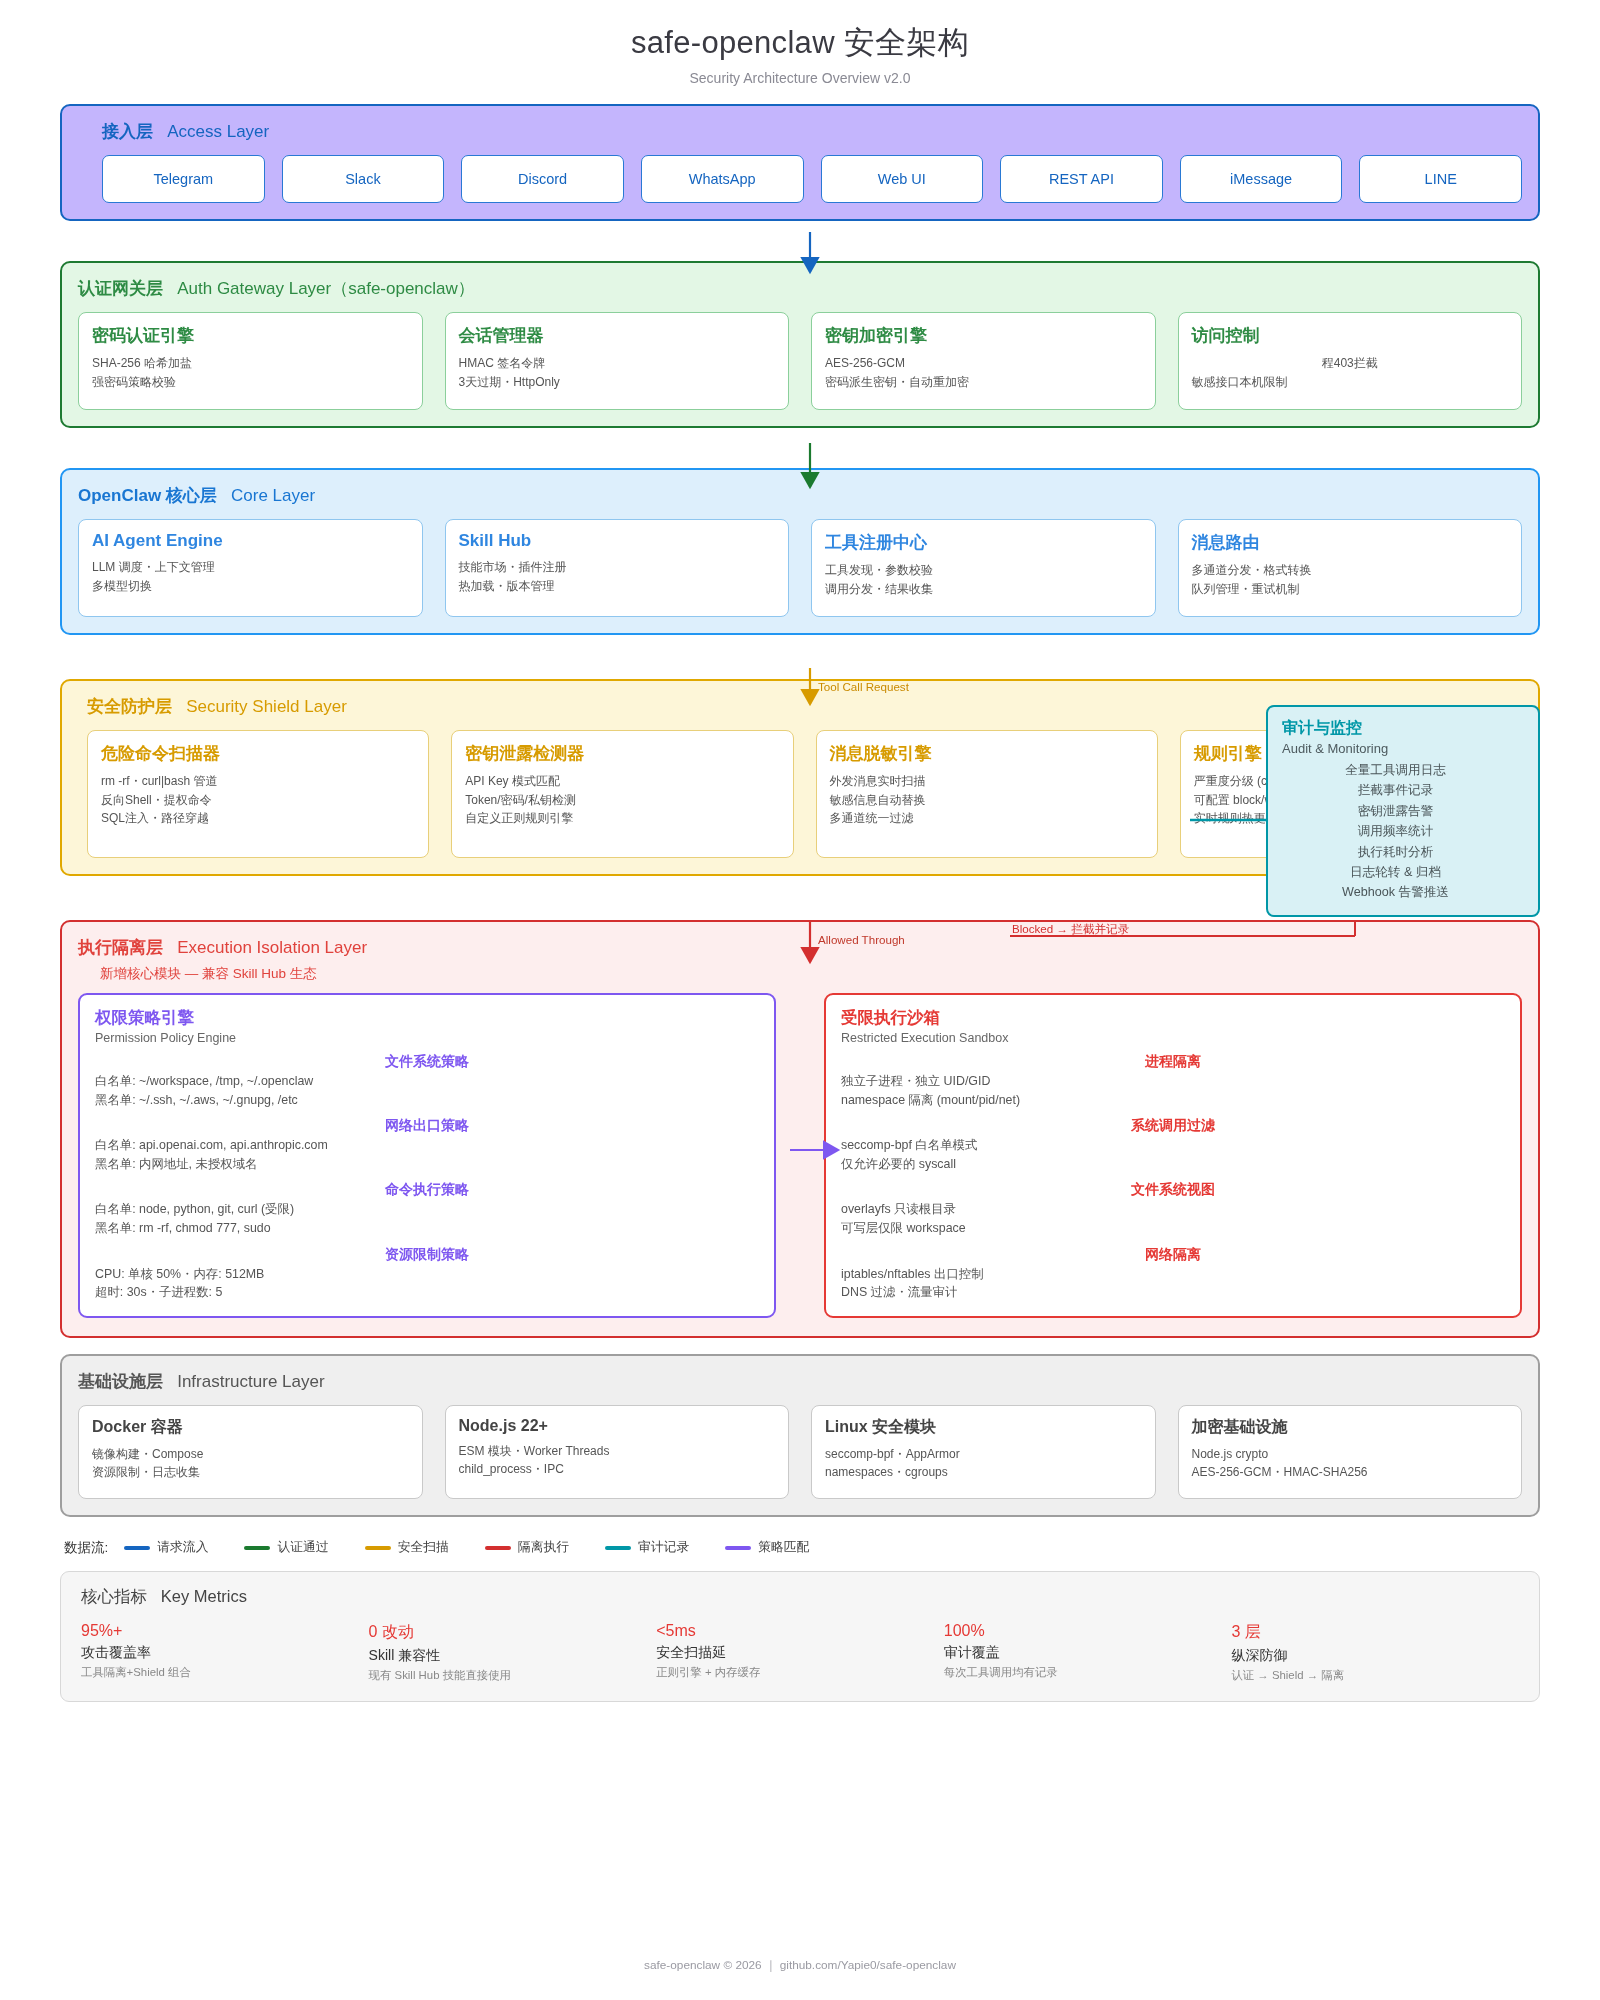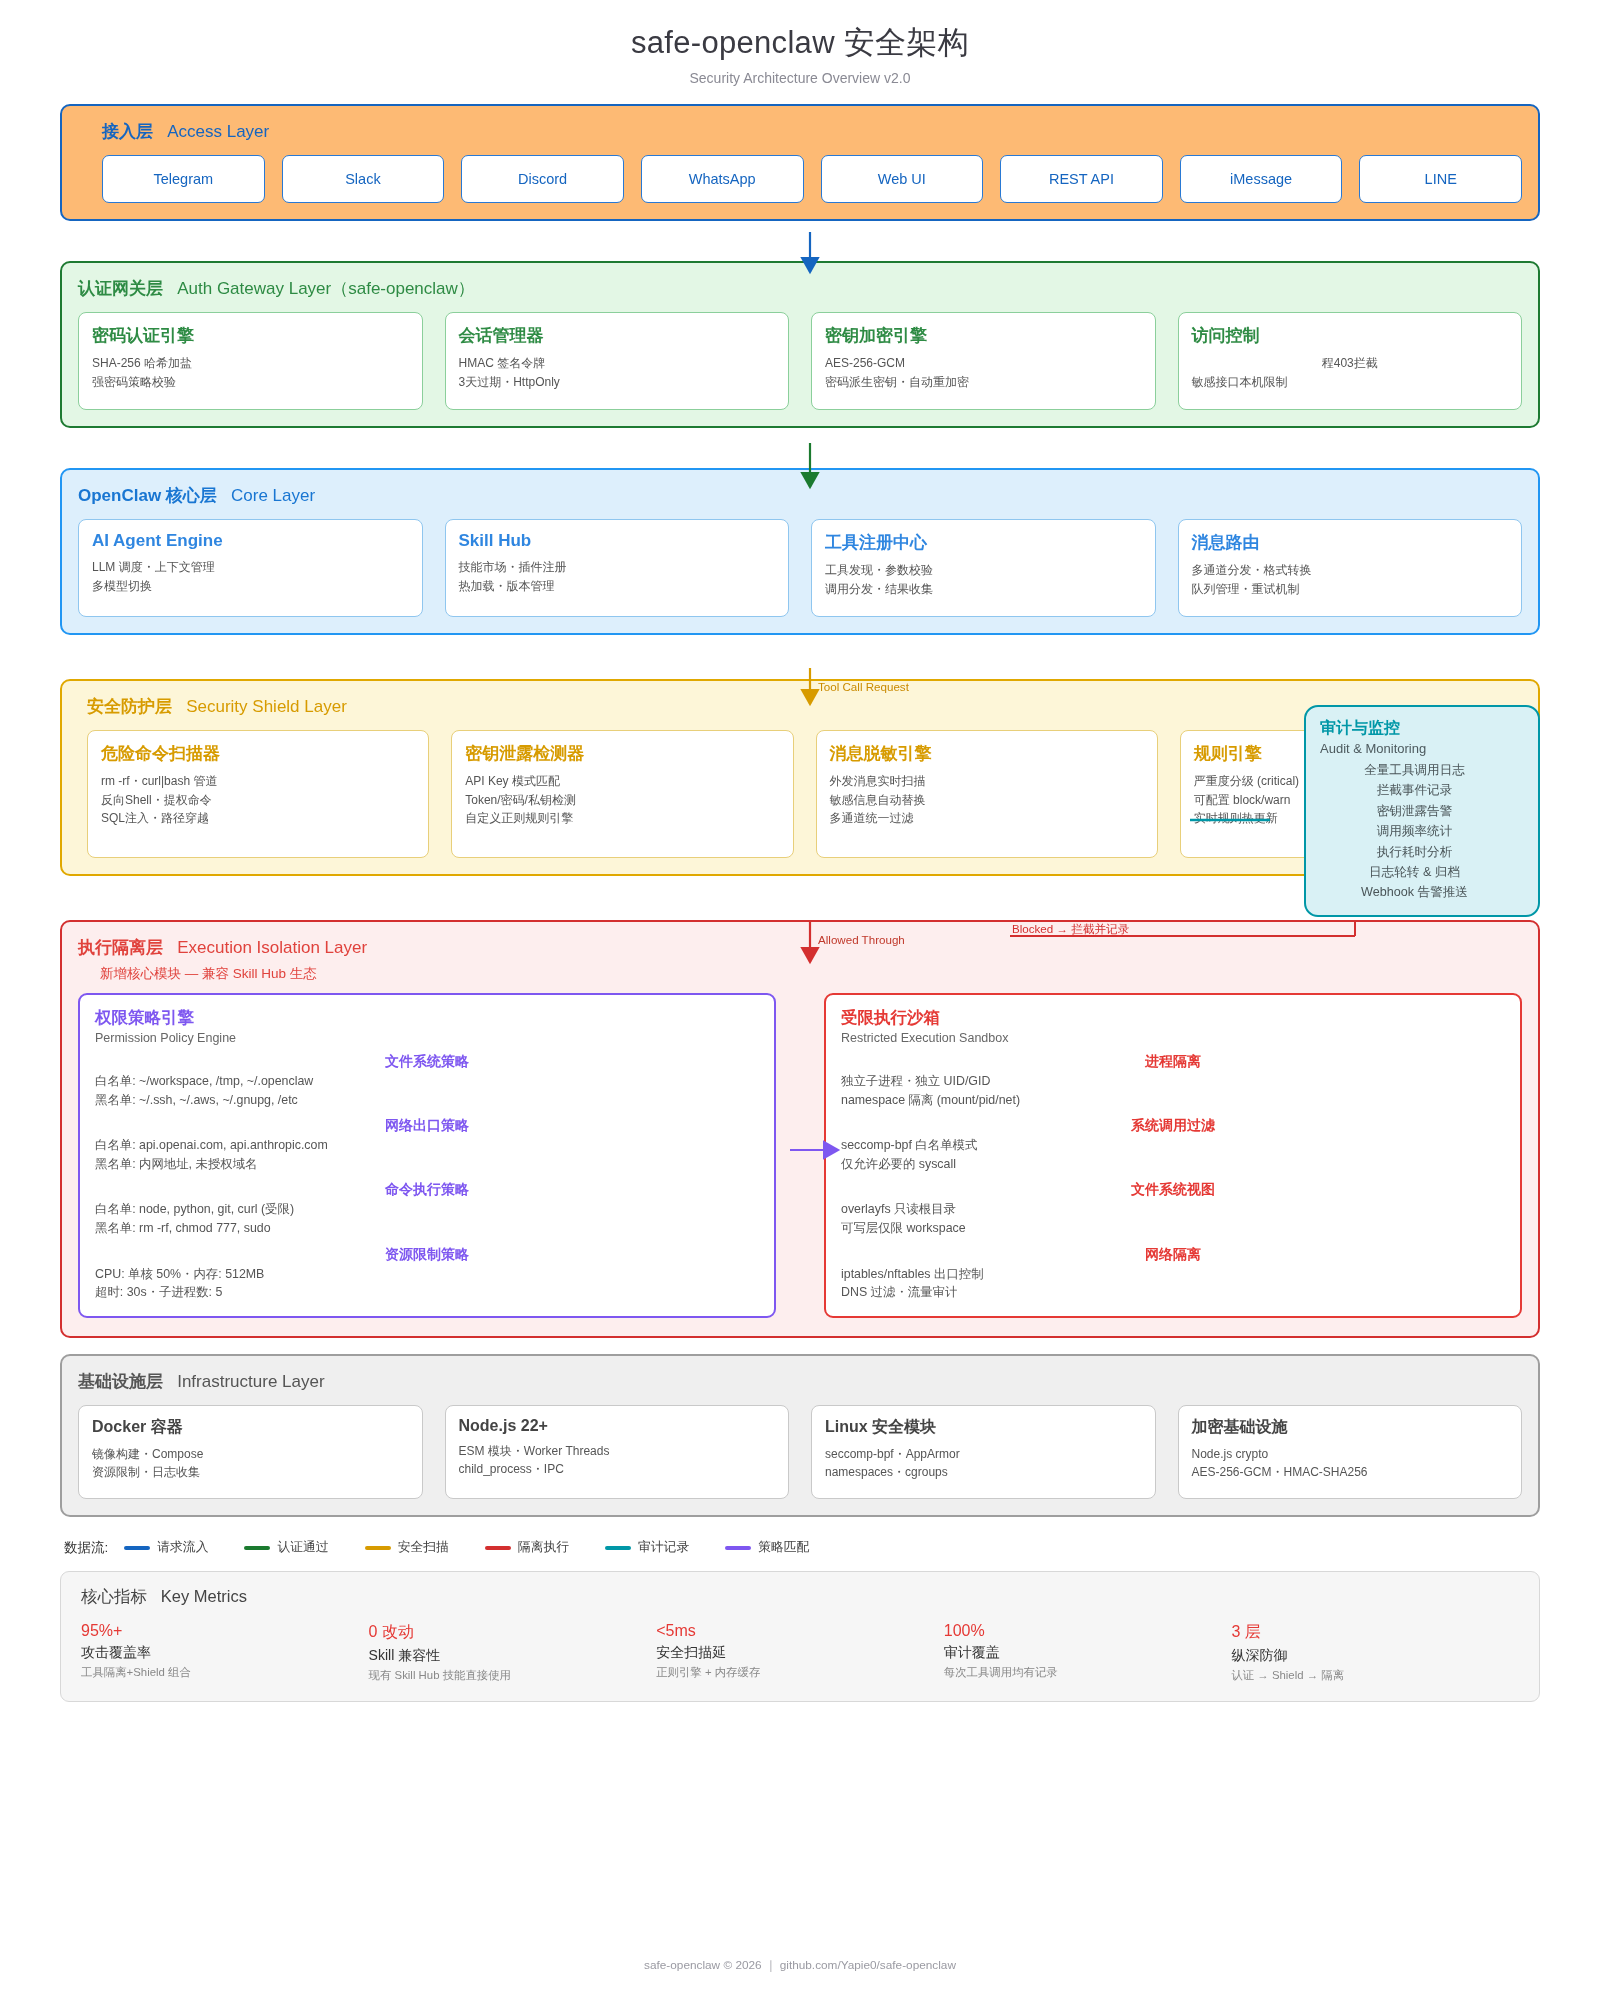--- a/index.html
+++ b/index.html
@@ -29,21 +29,21 @@
   .cards > .card { flex:1 1 0; }
 
   .card {
     background:#fff; border:1px solid; border-radius:8px;
     padding:11px 13px 12px 13px; min-height:98px;
   }
   .card-title { font-size:17px; font-weight:700; margin-bottom:7px; }
   .card-line { font-size:12px; color:#555; line-height:1.55; }
 
   
-  .access { background:#fdba74; border-color:#1565c0;padding-left:40px; }
+  .access { background:#c4b5fd; border-color:#1565c0;padding-left:40px; }
   .access .layer-title { color:#1565c0; }
   .chips { display:flex; gap:17px; }
   .chip {
     flex:1 1 0; background:#fff; border:1px solid #2979d4; border-radius:7px;
     height:48px; display:flex; align-items:center; justify-content:center;
     color:#1565c0; font-size:14.5px;
   }
 
   
   .auth { background:#e3f7e5; border-color:#1e7a32; margin-top:8px; }
@@ -58,22 +58,22 @@
   .core .card-title { color:#2f86e0; }
 
   
   .shield { background:#fdf6d8; border-color:#e0a800; margin-top:8px; }
   .shield .layer-title { color:#d79b00; }
   .shield .card { border-color:#e8cf7a; min-height:128px; }
   .shield .card-title { color:#d79b00; }
 
   
   .audit {
-    position:absolute; right:60px; top:705px; width:236px;
-    background:#d9f1f5; border:2px solid #0097a7; border-radius:14px;
+    position:absolute; right:60px; top:705px; width:274px;
+    background:#d9f1f5; border:2px solid #0097a7; border-radius:8px;
     padding:11px 29px 12px 14px; z-index:6;
   }
   .audit-title { font-size:16px; font-weight:700; color:#0097a7; }
   .audit-sub { font-size:13px; color:#4d5a5e; margin:2px 0 4px 0; }
   .audit-item { font-size:12.6px; color:#4a5558; line-height:1.62; text-align:center; }
 
   
   .exec { background:#fdeeee; border-color:#d32f2f; margin-top:8px; padding-bottom:18px; }
   .exec .layer-title { color:#e0423c; }
   .exec .layer-sub { color:#e0423c; }

